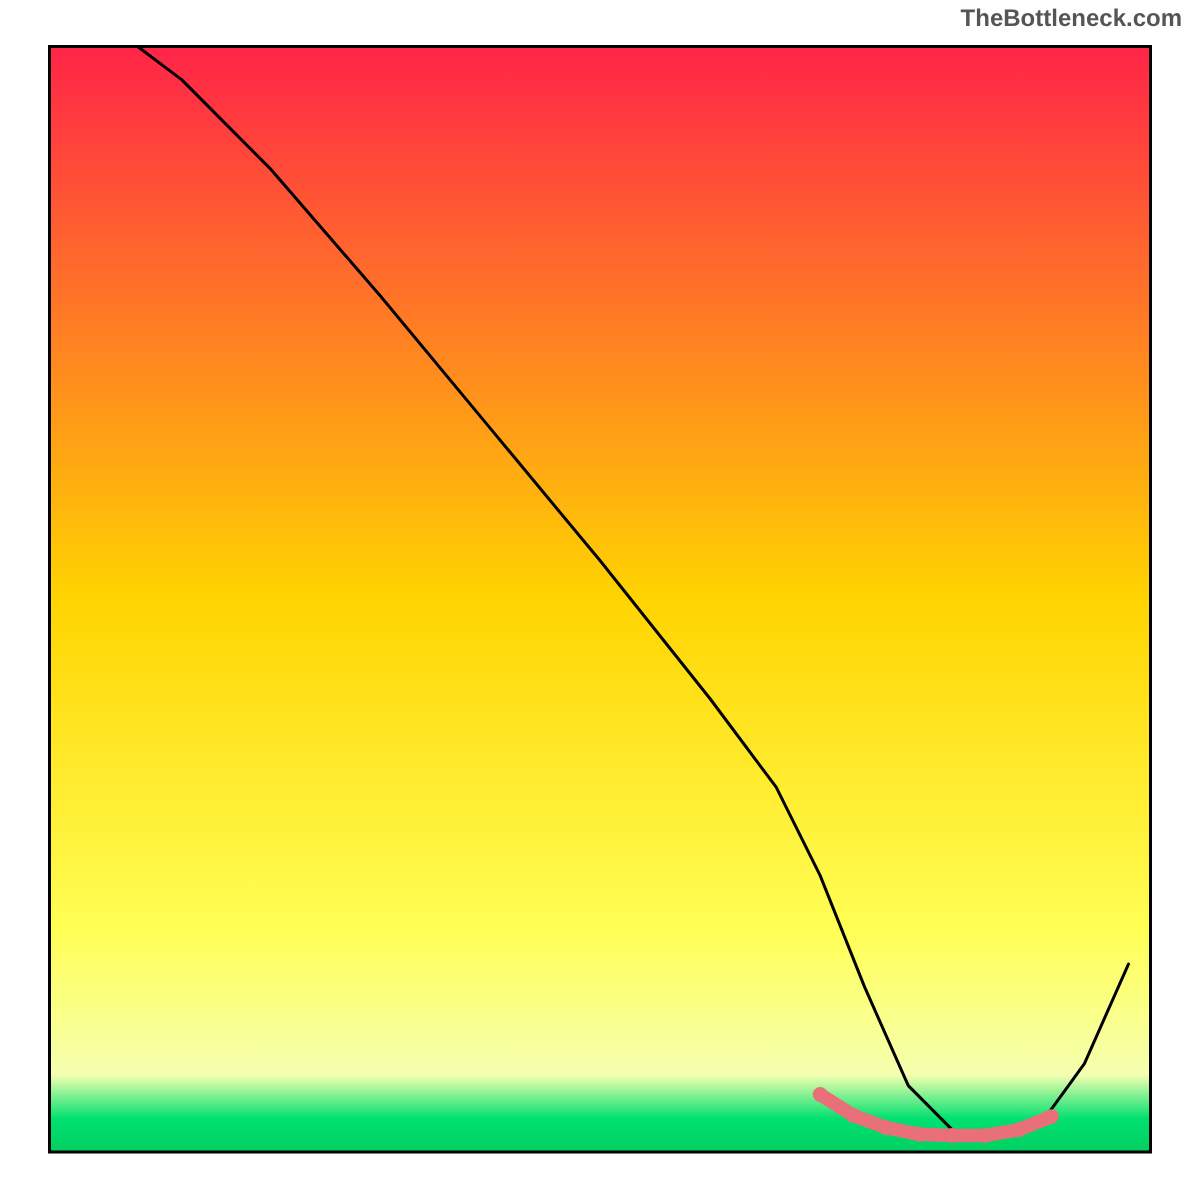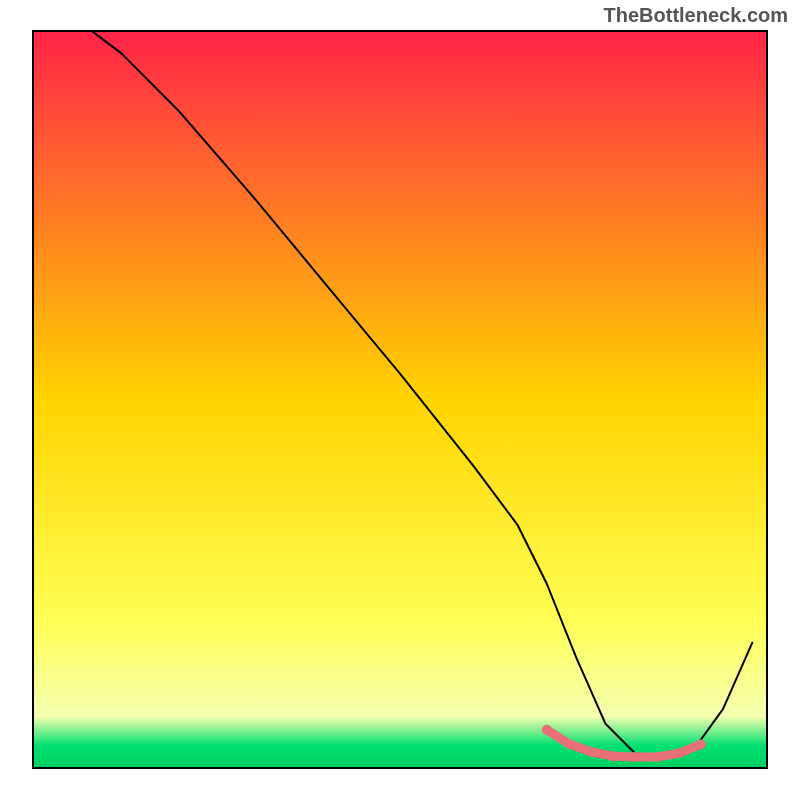--- a/index.html
+++ b/index.html
@@ -9,21 +9,21 @@
     height: 800px;
     background: #ffffff;
     font-family: Arial, Helvetica, sans-serif;
     position: relative;
     overflow: hidden;
   }
   .watermark {
     position: absolute;
     top: 4px;
     right: 12px;
-    font-size: 20px;
+    font-size: 16px;
     font-weight: bold;
     color: #555;
     z-index: 10;
   }
   .chart {
     position: absolute;
     left: 0;
     top: 0;
     width: 800px;
     height: 800px;

